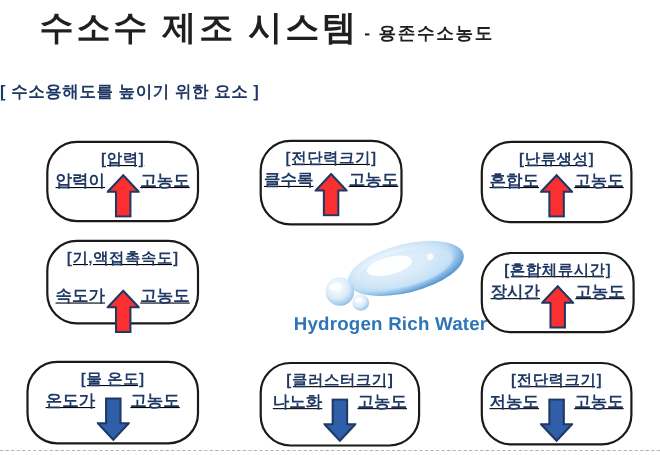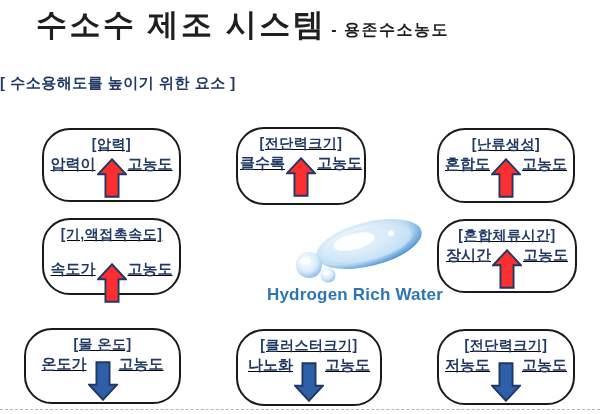--- a/index.html
+++ b/index.html
@@ -30,21 +30,21 @@
   .arrow-up{position:relative;top:3px;}
   .arrow-down{position:relative;top:6px;}
   .arrow-up polygon{fill:var(--up);stroke:var(--outline);stroke-width:2;stroke-linejoin:miter;}
   .arrow-down polygon{fill:var(--down);stroke:var(--outline);stroke-width:2;stroke-linejoin:miter;}
 
   
   .b0{left:42px;top:128px;width:139px;height:74px;}
   .b1{left:236px;top:127px;width:130px;height:78px;}
   .b2{left:437px;top:128px;width:138px;height:75px;}
   .b3{left:42px;top:218px;width:139px;height:77px;gap:15px;}
-  .b4{left:437px;top:219px;width:140px;height:74px;}
+  .b4{left:437px;top:229px;width:140px;height:74px;}
   .b5{left:24px;top:328px;width:157px;height:76px;}
   .b6{left:236px;top:329px;width:146px;height:77px;}
   .b7{left:437px;top:329px;width:138px;height:76px;}
 
   .center-cell{position:absolute;left:228px;top:216px;width:190px;height:92px;text-align:center;margin-left:32px;}
   .droplet-svg{display:block;margin:0 auto;}
   .caption{font-size:17px;font-weight:bold;color:var(--caption);margin-top:1px;letter-spacing:0.2px;white-space:nowrap;}
 
   .bottom-line{position:absolute;left:0;top:409px;width:600px;border-top:1px dashed #b5b5b5;height:0;}
 </style>

